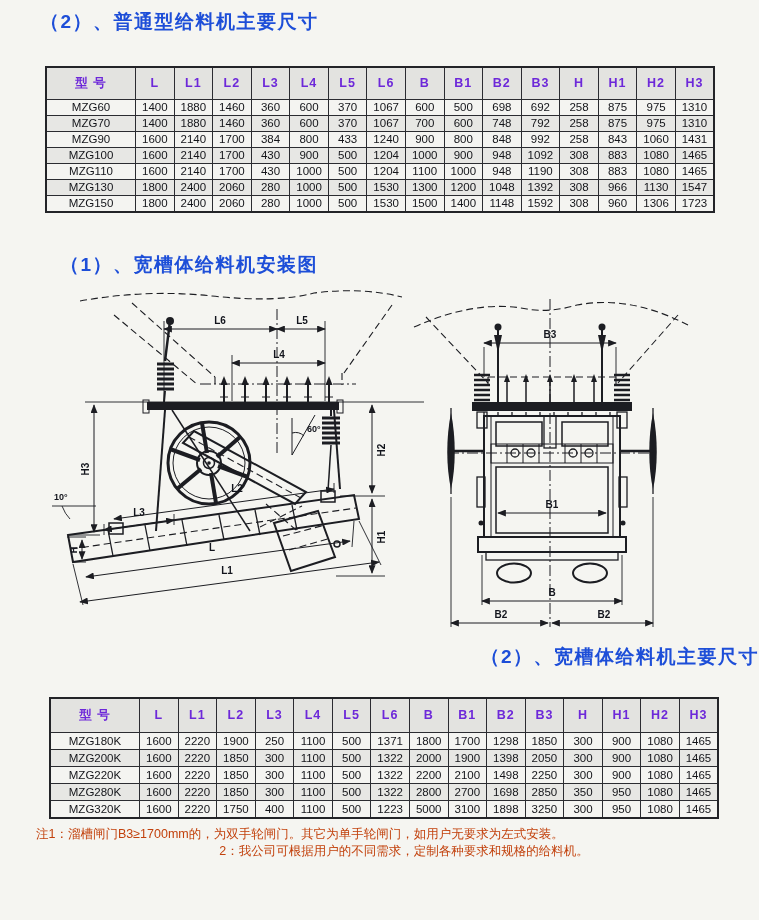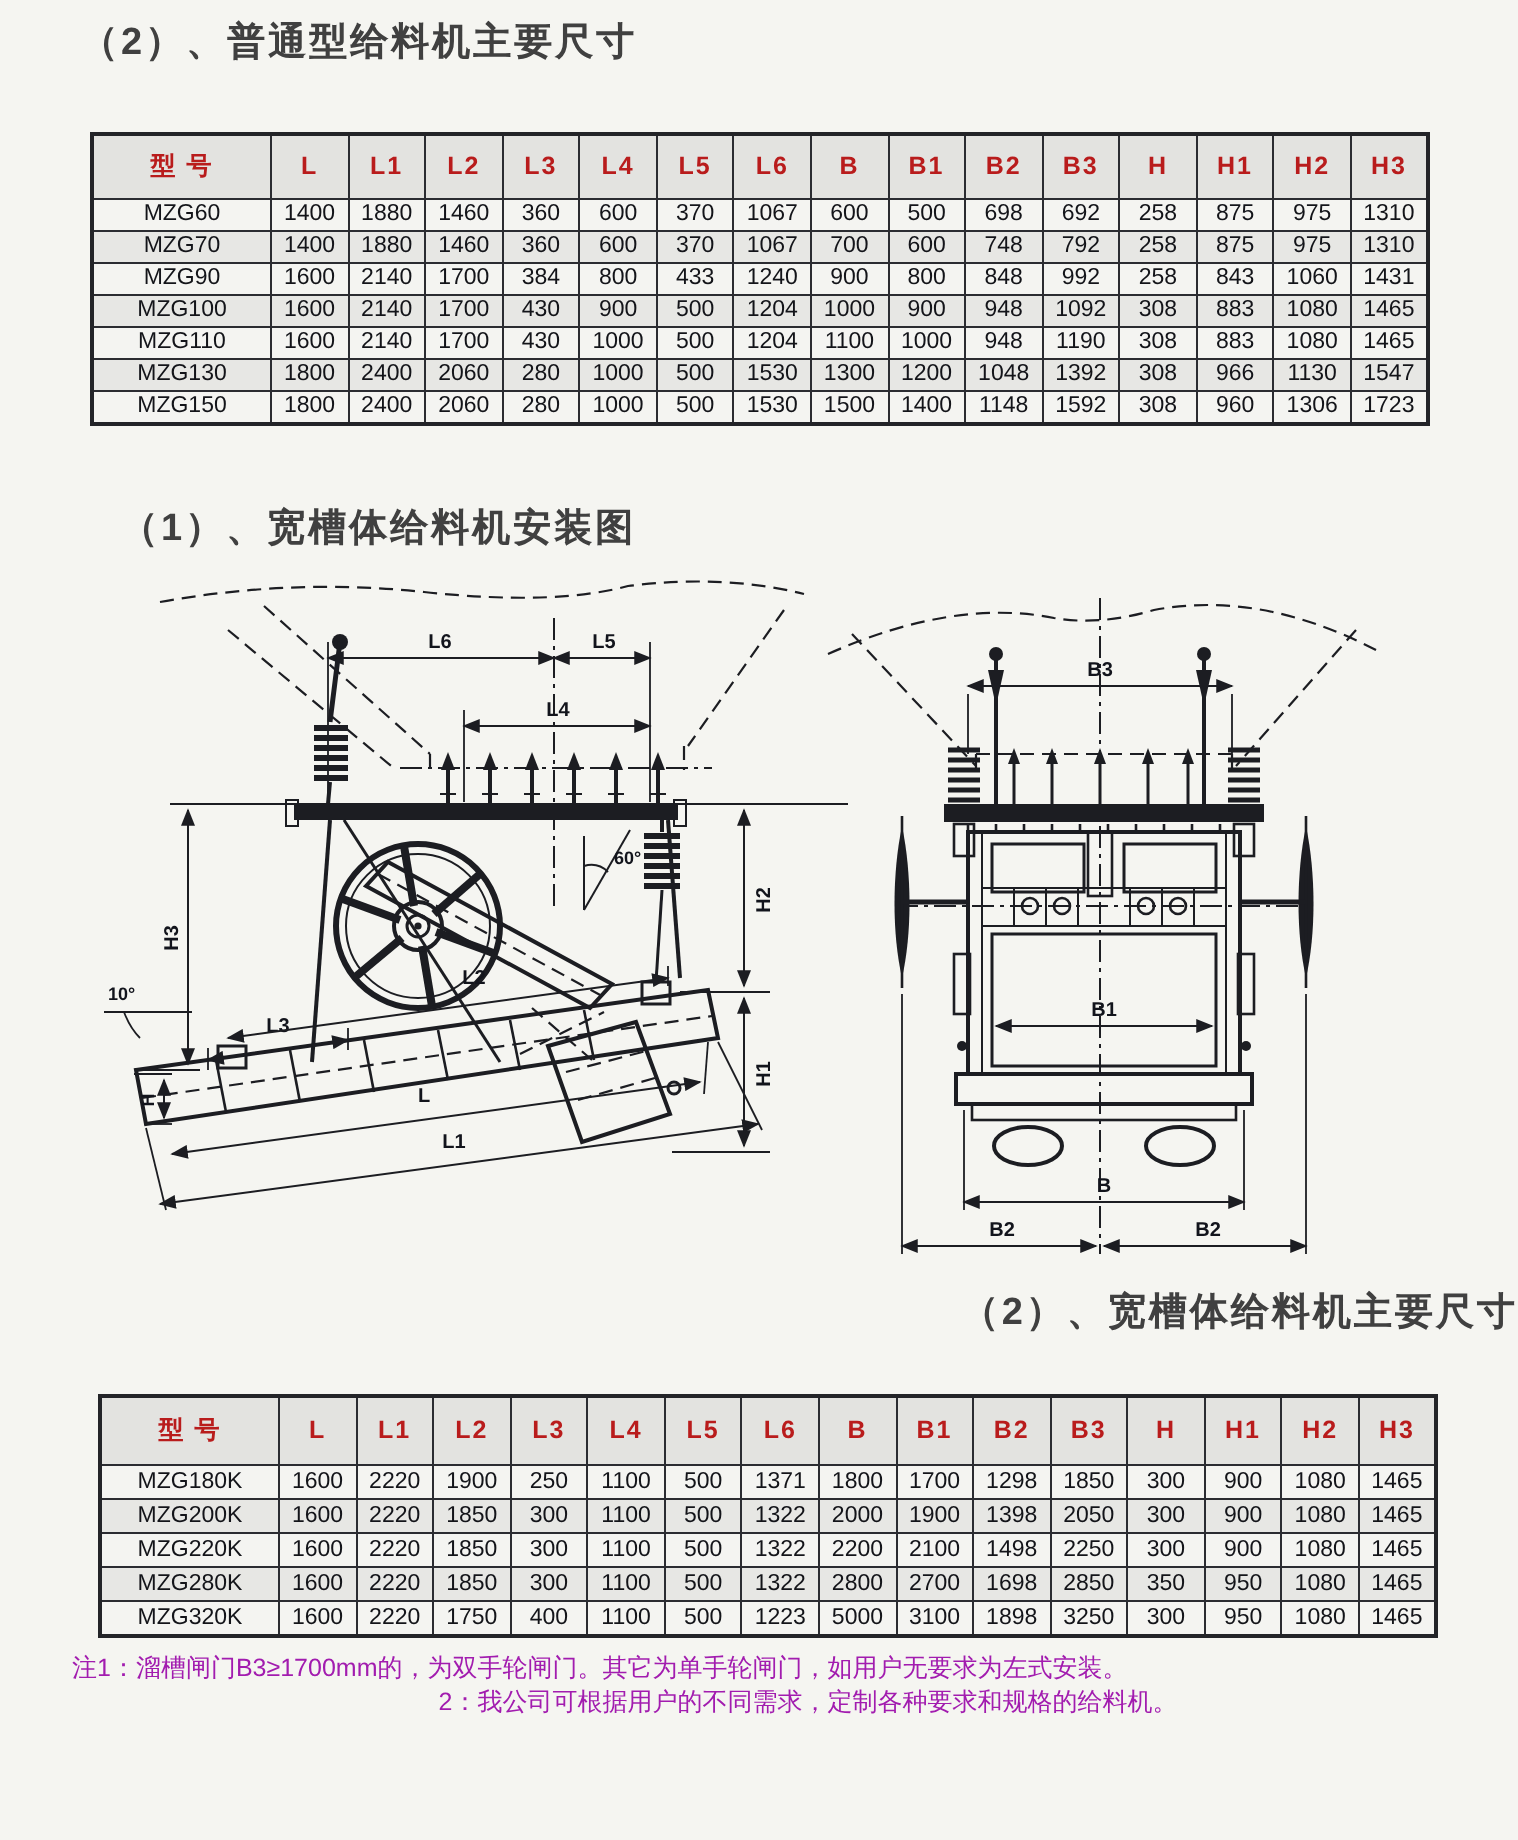--- a/index.html
+++ b/index.html
@@ -4,49 +4,49 @@
 <style>
   html,body{margin:0;padding:0;}
   body{
     width:759px;height:920px;overflow:hidden;
     background:#f5f5f1;
     font-family:"Liberation Sans",sans-serif;
     color:#17181f;
   }
   .page{position:relative;width:759px;height:920px;}
   .sec-title{
-    font-size:19px;font-weight:bold;color:#404040;
+    font-size:19px;font-weight:bold;color:#1d4ed8;
     letter-spacing:1.5px;margin:0;line-height:24px;
   }
   .t1{padding:10px 0 0 40px;}
   .t2{padding:40px 0 0 60px;}
   .t3{padding:12px 0 0 44px;text-align:right;}
   table.spec{
     border-collapse:collapse;table-layout:fixed;
     width:670px;background:#f3f3f0;
     border:2px solid #232428;
   }
   #t1{margin:32px 0 0 45px;}
   #t2{margin:28px 0 0 49px;}
   table.spec th,table.spec td{
     border:1px solid #2b2c31;text-align:center;padding:0;
     font-size:11.5px;color:#131419;line-height:1.05;
     overflow:hidden;white-space:nowrap;
   }
   table.spec th{
-    font-size:12.5px;font-weight:bold;background:#e3e3e0;color:#b91c1c;
+    font-size:12.5px;font-weight:bold;background:#e3e3e0;color:#6d28d9;
     letter-spacing:1px;
   }
   #t1 th{height:31px;} #t2 th{height:33px;}
   #t1 td{height:15px;} #t2 td{height:16px;}
   table.spec th:first-child{width:88px;}
   table.spec tbody tr:nth-child(odd){background:#f4f4f1;}
   table.spec tbody tr:nth-child(even){background:#e7e7e4;}
   .diagram{margin:8px 0 0 52px;width:665px;height:348px;}
-  .notes{margin:7px 0 0 36px;font-size:12.5px;line-height:1.38;color:#a21caf;}
+  .notes{margin:7px 0 0 36px;font-size:12.5px;line-height:1.38;color:#c2410c;}
   .notes p{margin:0;}
   .notes .n2{margin-left:13px;text-align:center;}
   
   .s1{stroke:#1c1d22;stroke-width:1;fill:none}
   .s13{stroke:#1c1d22;stroke-width:1.3;fill:none}
   .s15{stroke:#1c1d22;stroke-width:1.5;fill:none}
   .s2{stroke:#1c1d22;stroke-width:2;fill:none}
   .s25{stroke:#1c1d22;stroke-width:2.5;fill:none}
   .s3{stroke:#1c1d22;stroke-width:3;fill:none}
   .s4{stroke:#1c1d22;stroke-width:4;fill:none}

